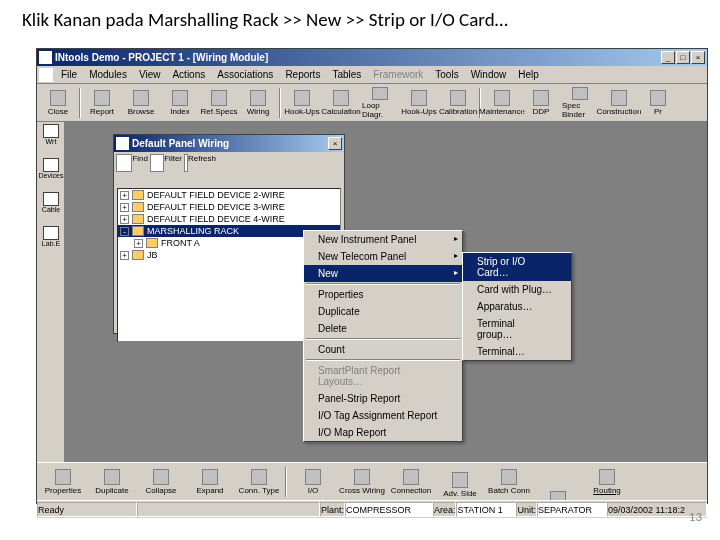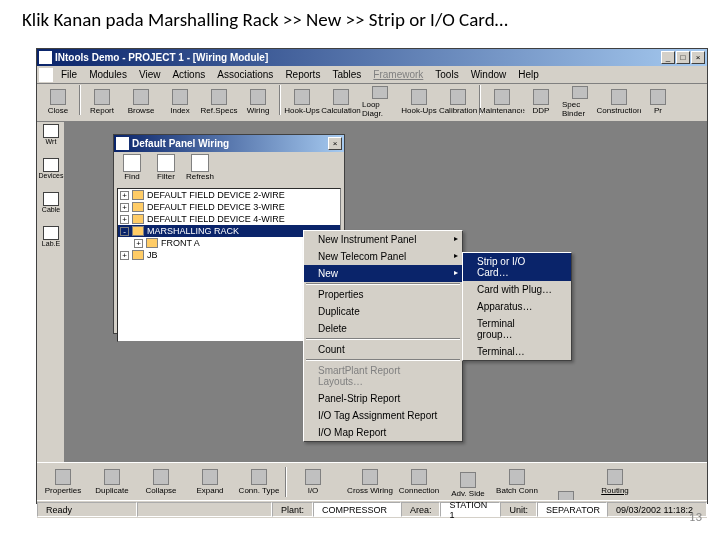--- a/index.html
+++ b/index.html
@@ -10,58 +10,58 @@
   .app-window { position: absolute; left: 36px; top: 48px; width: 672px; height: 456px; background: #d4d0c8; border: 1px solid #404040; }
   .titlebar { height: 17px; background: linear-gradient(to right, #0a246a, #a6caf0); color: #fff; display: flex; align-items: center; padding: 0 2px; font-size: 10px; }
   .titlebar .ico { width: 13px; height: 13px; background: #fff; margin-right: 3px; }
   .titlebar .txt { flex: 1; font-weight: bold; }
   .winbtns { display: flex; gap: 1px; }
   .winbtn { width: 14px; height: 13px; background: #d4d0c8; border: 1px solid #fff; border-right-color: #404040; border-bottom-color: #404040; font-size: 8px; text-align: center; line-height: 11px; color: #000; }
 
   .menubar { height: 18px; background: #d4d0c8; border-bottom: 1px solid #808080; display: flex; align-items: center; padding: 0 2px; font-size: 10px; }
   .menubar .mi { padding: 14px 6px; }
   .menubar .mi.ico { width: 14px; height: 14px; background: #fff; padding: 0; margin-right: 2px; }
-  .menubar .dis { color: #808080; text-decoration: underline; }
-
-  .toolbar { height: 38px; background: #d4d0c8; border-bottom: 1px solid #808080; display: flex; align-items: flex-start; padding: 1px 2px; gap: 1px; overflow: hidden; }
+  .menubar .dis { color: #808080; }
+
+  .toolbar { height: 38px; background: #d4d0c8; border-bottom: 1px solid #808080; display: flex; align-items: center; padding: 1px 2px; gap: 1px; overflow: hidden; }
   .tb-btn { width: 38px; height: 34px; border: 1px solid #d4d0c8; display: flex; flex-direction: column; align-items: center; justify-content: center; font-size: 8px; color: #000; }
   .tb-btn .ic { width: 16px; height: 16px; background: #c0c0c0; border: 1px solid #808080; margin-bottom: 1px; }
   .tb-sep { width: 2px; height: 30px; border-left: 1px solid #808080; border-right: 1px solid #fff; margin: 0 1px; }
 
   .workspace { position: relative; height: 340px; background: #808080; display: flex; }
   .left-dock { width: 28px; background: #d4d0c8; padding: 2px; display: flex; flex-direction: column; gap: 4px; border-right: 1px solid #808080; }
   .dock-btn { width: 24px; height: 30px; display: flex; flex-direction: column; align-items: center; font-size: 7px; }
   .dock-btn .ic { width: 16px; height: 14px; background: #fff; border: 1px solid #404040; }
   .main-area { flex: 1; position: relative; background: #808080; }
 
   .panel-mgr { position: absolute; left: 48px; top: 12px; width: 232px; height: 200px; background: #d4d0c8; border: 1px solid #404040; }
   .panel-mgr .titlebar { background: linear-gradient(to right, #0a246a, #a6caf0); }
   .pm-tb { height: 36px; display: flex; padding: 2px; gap: 2px; }
-  .pm-tb-btn { width: 32px; display: flex; flex-direction: column; align-items: center; font-size: 8px; }
+  .pm-tb-btn { width: 32px; display: flex; flex-direction: row; font-size: 8px; }
   .pm-tb-btn .ic { width: 18px; height: 18px; background: #fff; border: 1px solid #808080; }
   .tree { background: #fff; border: 1px inset #808080; margin: 0 3px 3px 3px; height: 154px; font-size: 9px; overflow: hidden; }
   .tree-row { padding: 1px 2px; display: flex; align-items: center; white-space: nowrap; }
   .tree-row.sel { background: #0a246a; color: #fff; }
   .tree-ic { width: 12px; height: 10px; background: #ffcc66; border: 1px solid #808080; margin-right: 3px; flex-shrink: 0; }
   .exp { width: 9px; height: 9px; border: 1px solid #808080; margin-right: 3px; text-align: center; line-height: 7px; font-size: 8px; flex-shrink: 0; }
   .ind { display: inline-block; }
 
   .ctx-menu { position: absolute; background: #d4d0c8; border: 1px solid #404040; border-top-color: #fff; border-left-color: #fff; font-size: 10px; box-shadow: 2px 2px 3px rgba(0,0,0,0.3); }
   .ctx-item { padding: 3px 18px 3px 14px; position: relative; }
   .ctx-item.hl { background: #0a246a; color: #fff; }
   .ctx-item.dis { color: #808080; }
   .ctx-sep { height: 1px; border-top: 1px solid #808080; border-bottom: 1px solid #fff; margin: 1px 2px; }
   .arrow::after { content: "▸"; position: absolute; right: 4px; font-size: 8px; }
 
   .menu1 { left: 238px; top: 108px; width: 160px; }
   .menu2 { left: 397px; top: 130px; width: 110px; }
 
   .bottom-tb { height: 38px; background: #d4d0c8; border-top: 1px solid #fff; display: flex; align-items: center; padding: 1px 2px; gap: 1px; overflow: hidden; }
   .statusbar { height: 18px; background: #d4d0c8; border-top: 1px solid #fff; display: flex; align-items: center; font-size: 9px; }
-  .sb-cell { border: 1px inset #fff; padding: 1px 8px; height: 15px; display: flex; align-items: center; }
+  .sb-cell { border: 1px inset #fff; padding: 1px 0; height: 15px; display: flex; align-items: center; }
 </style>
 </head>
 <body>
 
 <div class="slide-title">Klik Kanan pada Marshalling Rack  &gt;&gt; New &gt;&gt; Strip or I/O Card…</div>
 
 <div class="app-window">
   <div class="titlebar">
     <div class="ico"></div>
     <div class="txt">INtools Demo - PROJECT 1 - [Wiring Module]</div>
@@ -286,21 +286,21 @@
       </div>
       <div class="tb-btn" style="width: 48px;">
         <div class="ic"></div>
         <span>Conn. Type</span>
       </div>
       <div class="tb-sep"></div>
       <div class="tb-btn" style="width: 48px;">
         <div class="ic"></div>
         <span>I/O</span>
       </div>
-      <div class="tb-btn" style="width: 48px; margin-left: 8px;">
+      <div class="tb-btn" style="width: 48px;">
         <div class="ic"></div>
         <span>Cross Wiring</span>
       </div>
       <div class="tb-btn" style="width: 48px;">
         <div class="ic"></div>
         <span>Connection</span>
       </div>
       <div class="tb-btn" style="width: 48px; justify-content: flex-end;">
         <div class="ic"></div>
         <span>Adv. Side</span>

